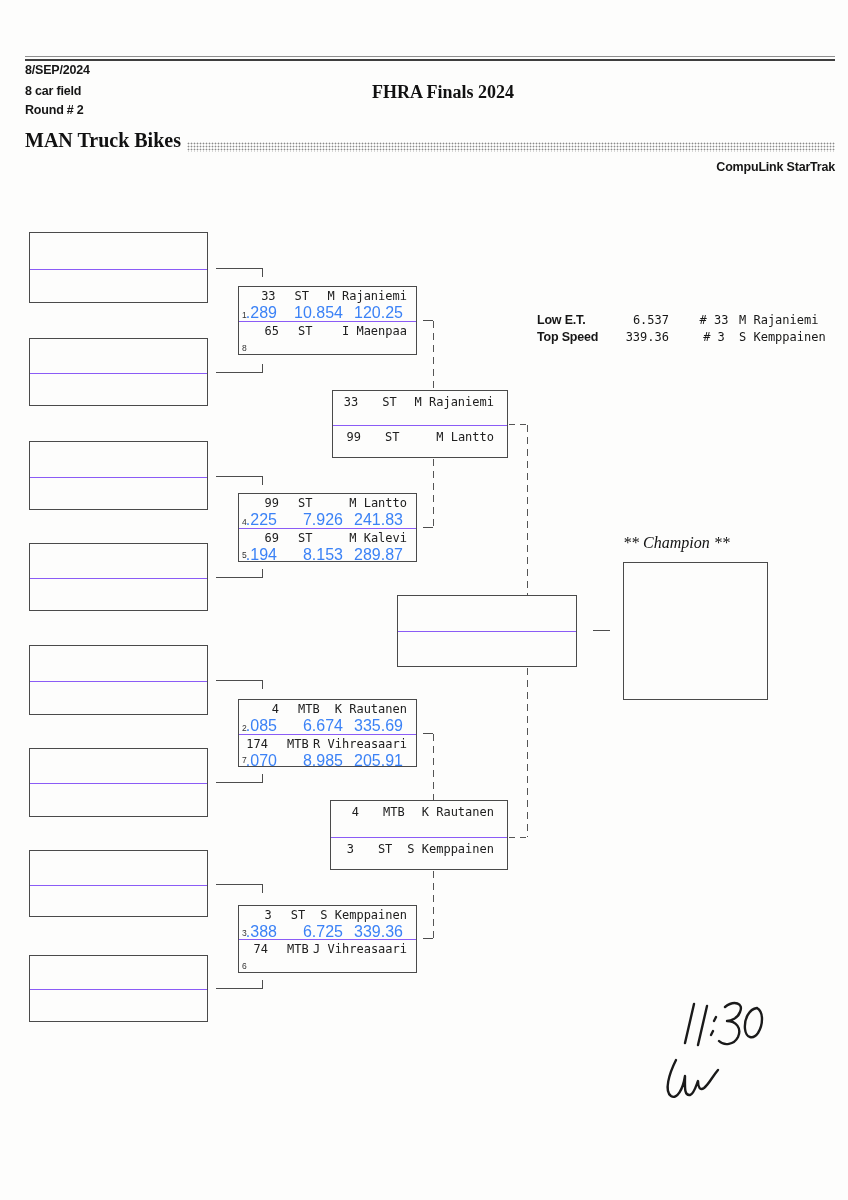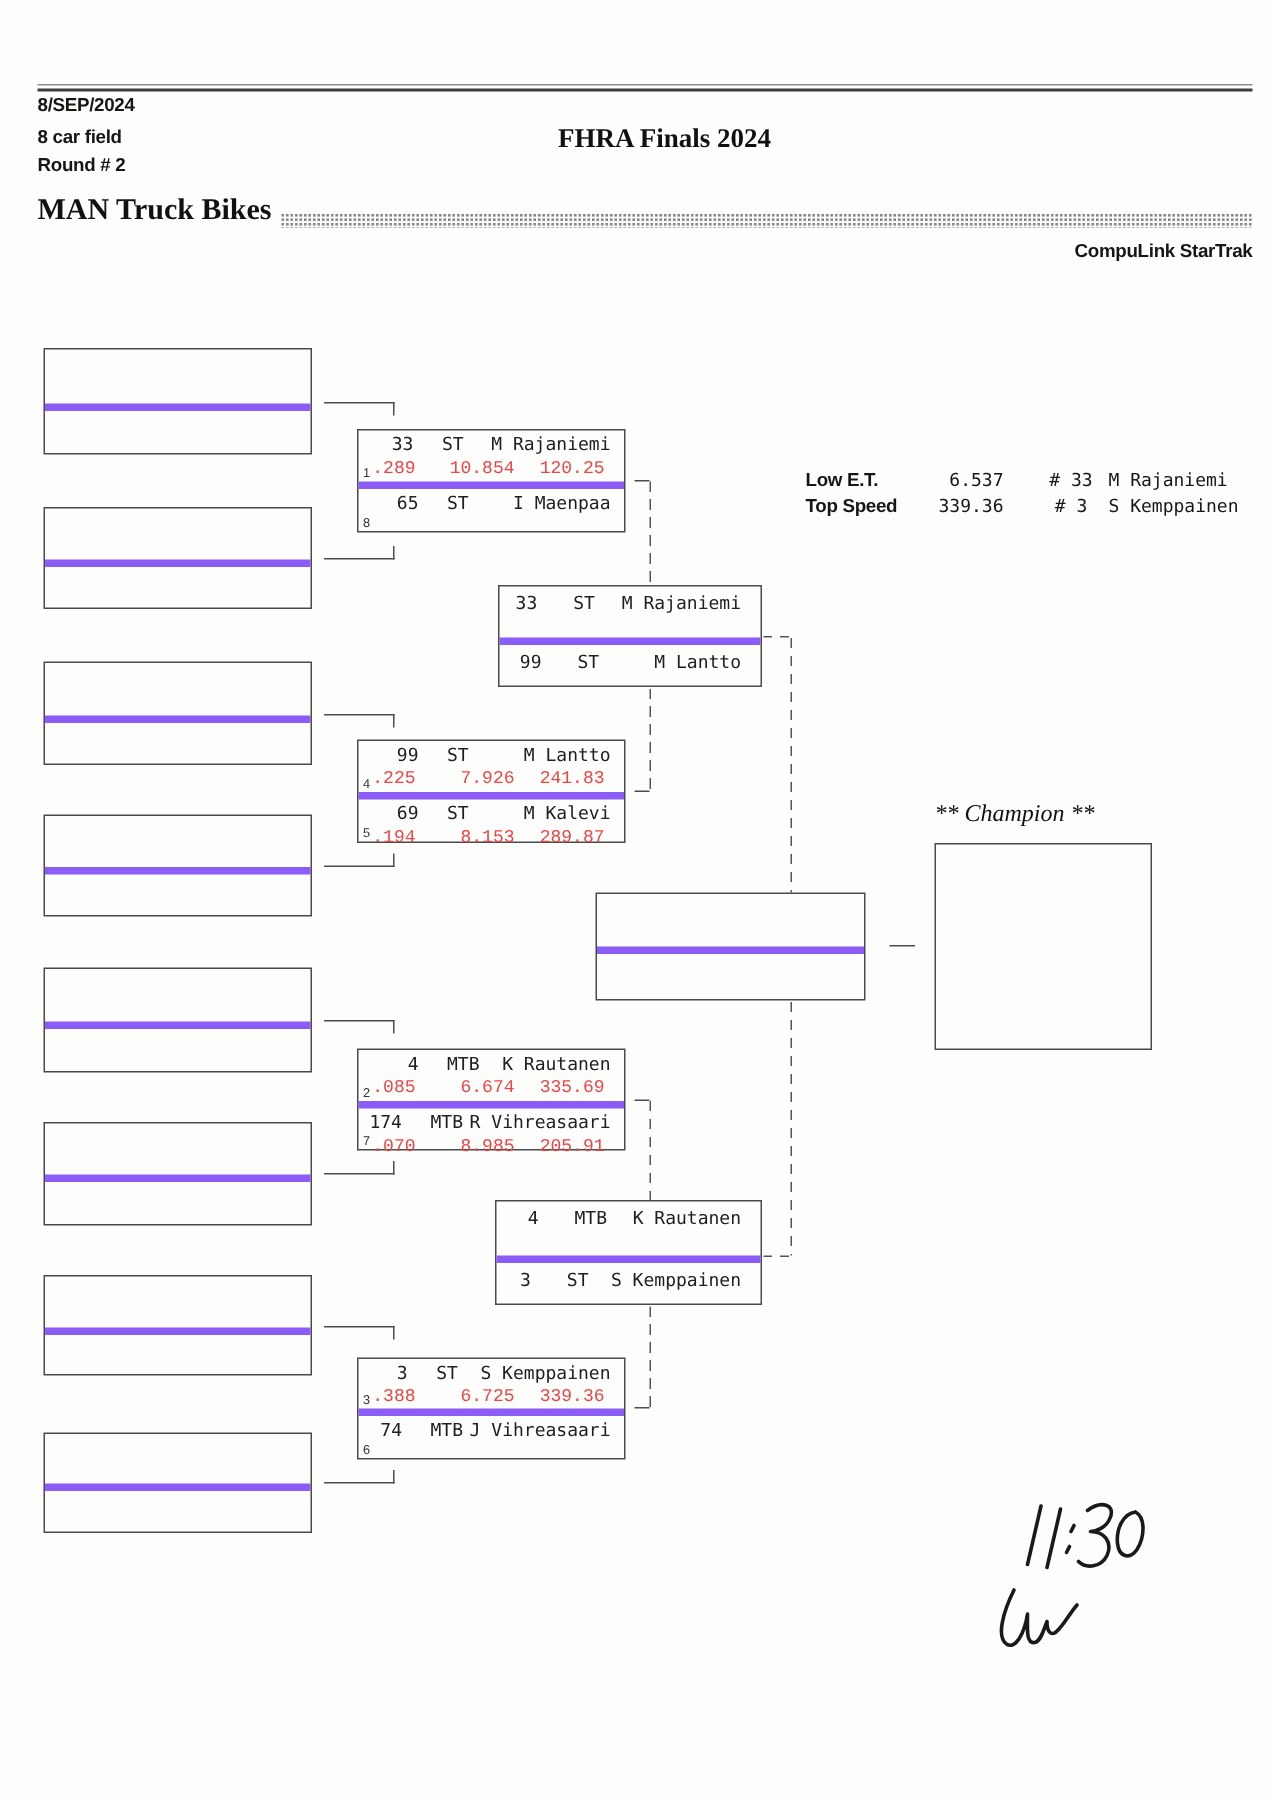--- a/index.html
+++ b/index.html
@@ -9,26 +9,26 @@
     font-family:"Liberation Sans", sans-serif;
   }
   
   .hl{position:absolute;height:1px;background:#4d4d4d;}
   .vl{position:absolute;width:1px;background:#4d4d4d;}
   .hd{position:absolute;height:1px;background:repeating-linear-gradient(to right,#555 0 6px,transparent 6px 11px);}
   .vd{position:absolute;width:1px;background:repeating-linear-gradient(to bottom,#555 0 7px,transparent 7px 12px);}
   
   .box{position:absolute;border:1px solid #4a4a4a;background:transparent;box-sizing:border-box;}
   .half{position:relative;box-sizing:border-box;}
-  .half.divtop{border-top:5px solid #8b5cf6;}
+  .half.divtop{border-top:1px solid #8b5cf6;}
   .nameline{display:flex;align-items:flex-start;padding:2px 9px 0 0;font-family:"DejaVu Sans Mono",monospace;font-size:12px;line-height:15px;color:#202020;}
   .nameline .car{width:40px;text-align:right;}
   .nameline .cls{width:36px;margin-left:19px;text-align:left;}
   .nameline .nm{flex:1;text-align:right;white-space:pre;}
-  .statline{display:flex;padding:1px 12px 0 0;font-family:Liberation Mono, monospace;font-size:12px;line-height:15px;color:#ef4444;}
+  .statline{display:flex;padding:1px 12px 0 0;font-family:Liberation Sans, sans-serif;font-size:16px;line-height:15px;color:#3b82f6;}
   .statline .rt{width:38px;text-align:right;}
   .statline .et{width:66px;text-align:right;}
   .statline .sp{width:60px;text-align:right;}
   .seed{position:absolute;left:3px;bottom:1px;font-size:8.5px;line-height:9px;font-family:"Liberation Sans",sans-serif;color:#333;}
   
   .sfline{display:flex;align-items:flex-start;padding:4px 13px 0 0;font-family:"DejaVu Sans Mono",monospace;font-size:12px;line-height:15px;color:#202020;}
   .sfline .car{width:28px;text-align:right;}
   .sfline .cls{width:36px;margin-left:24px;text-align:left;}
   .sfline .nm{flex:1;text-align:right;white-space:pre;}
   

